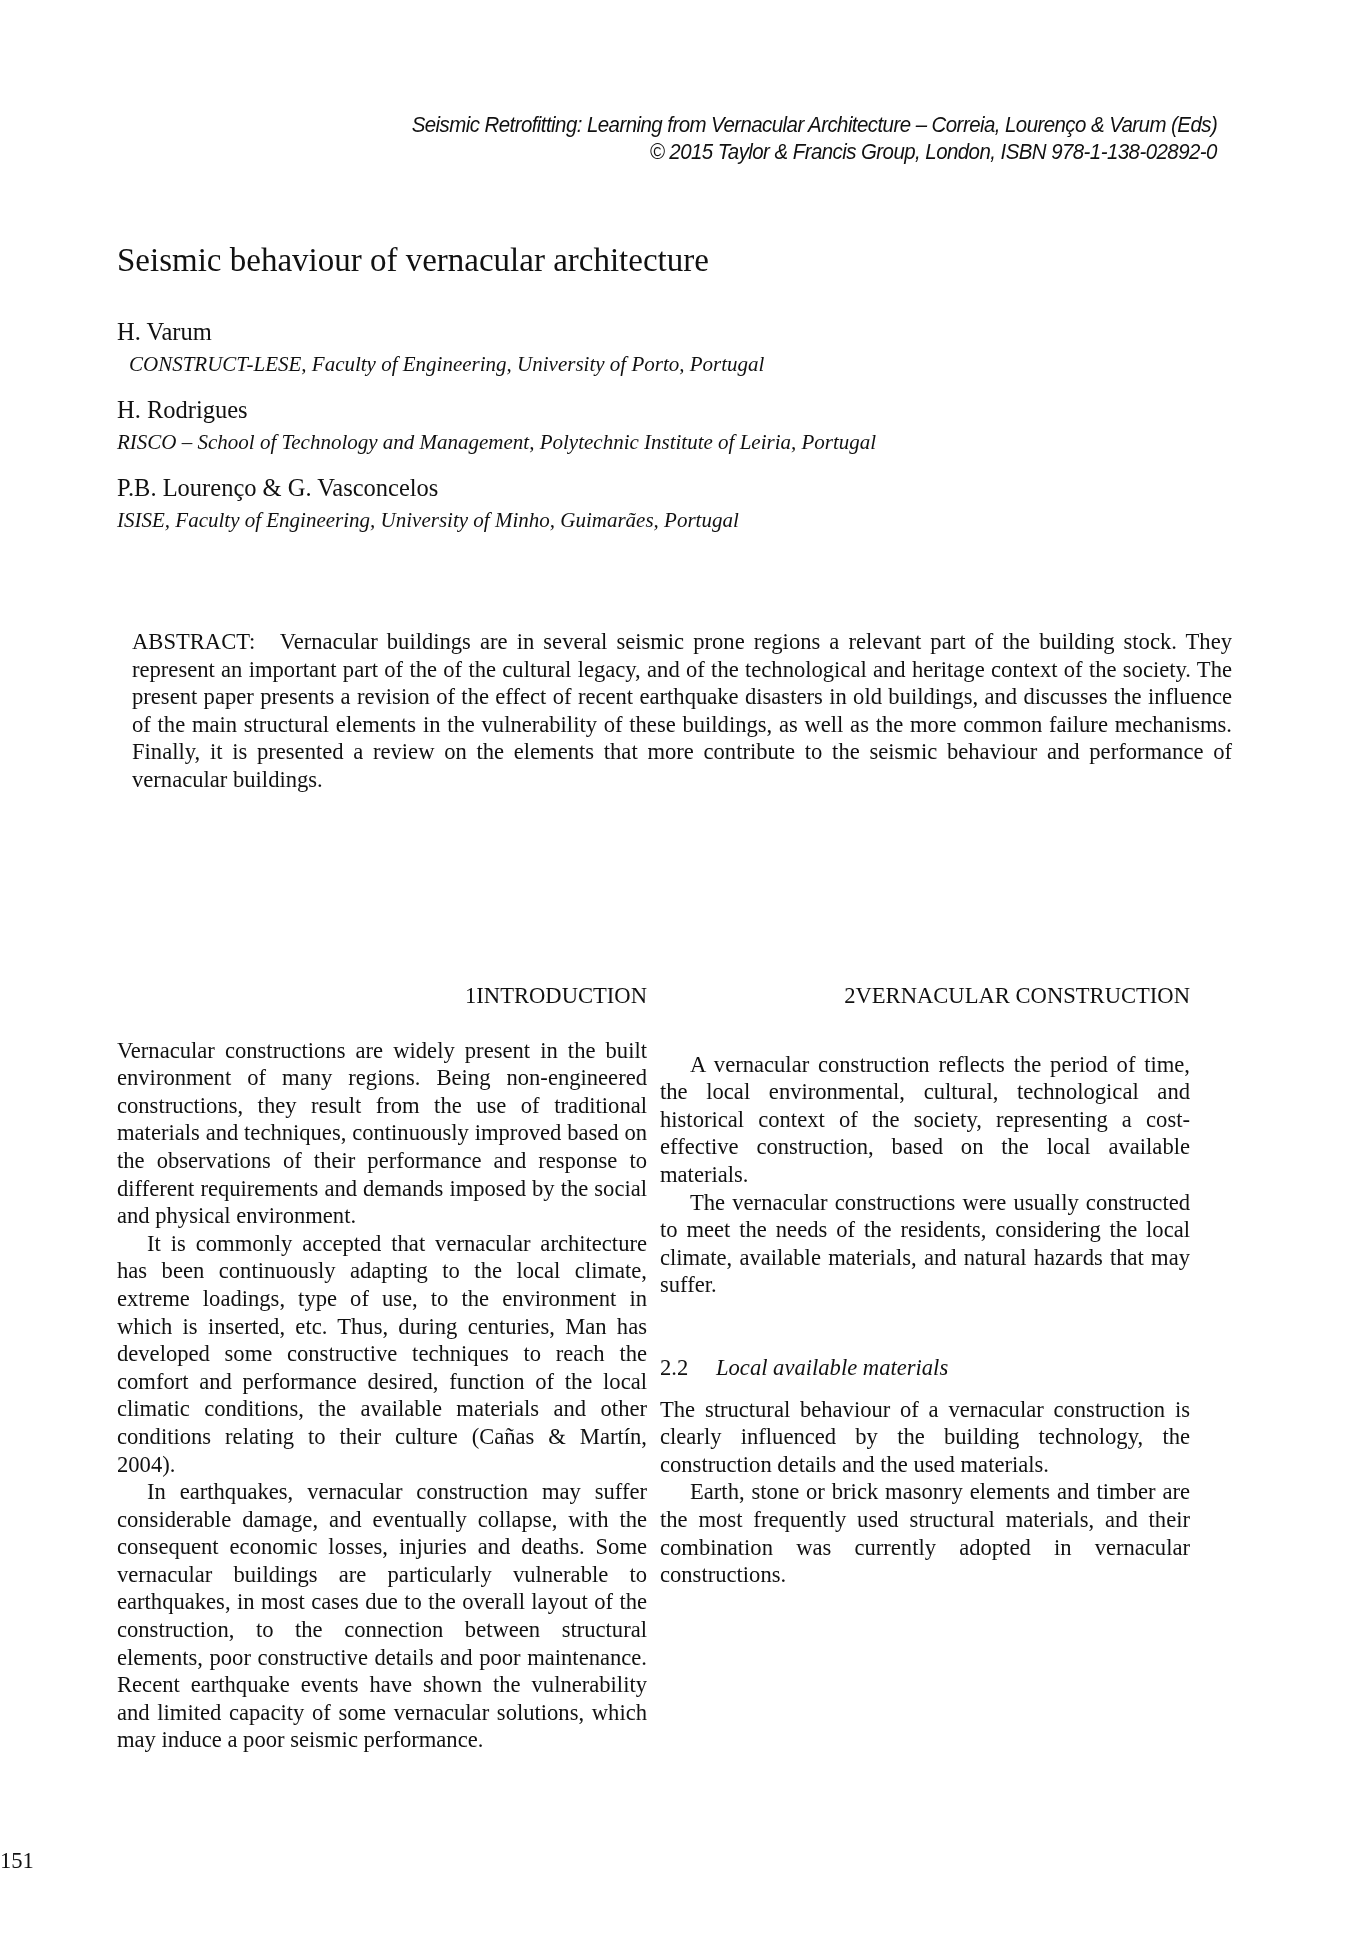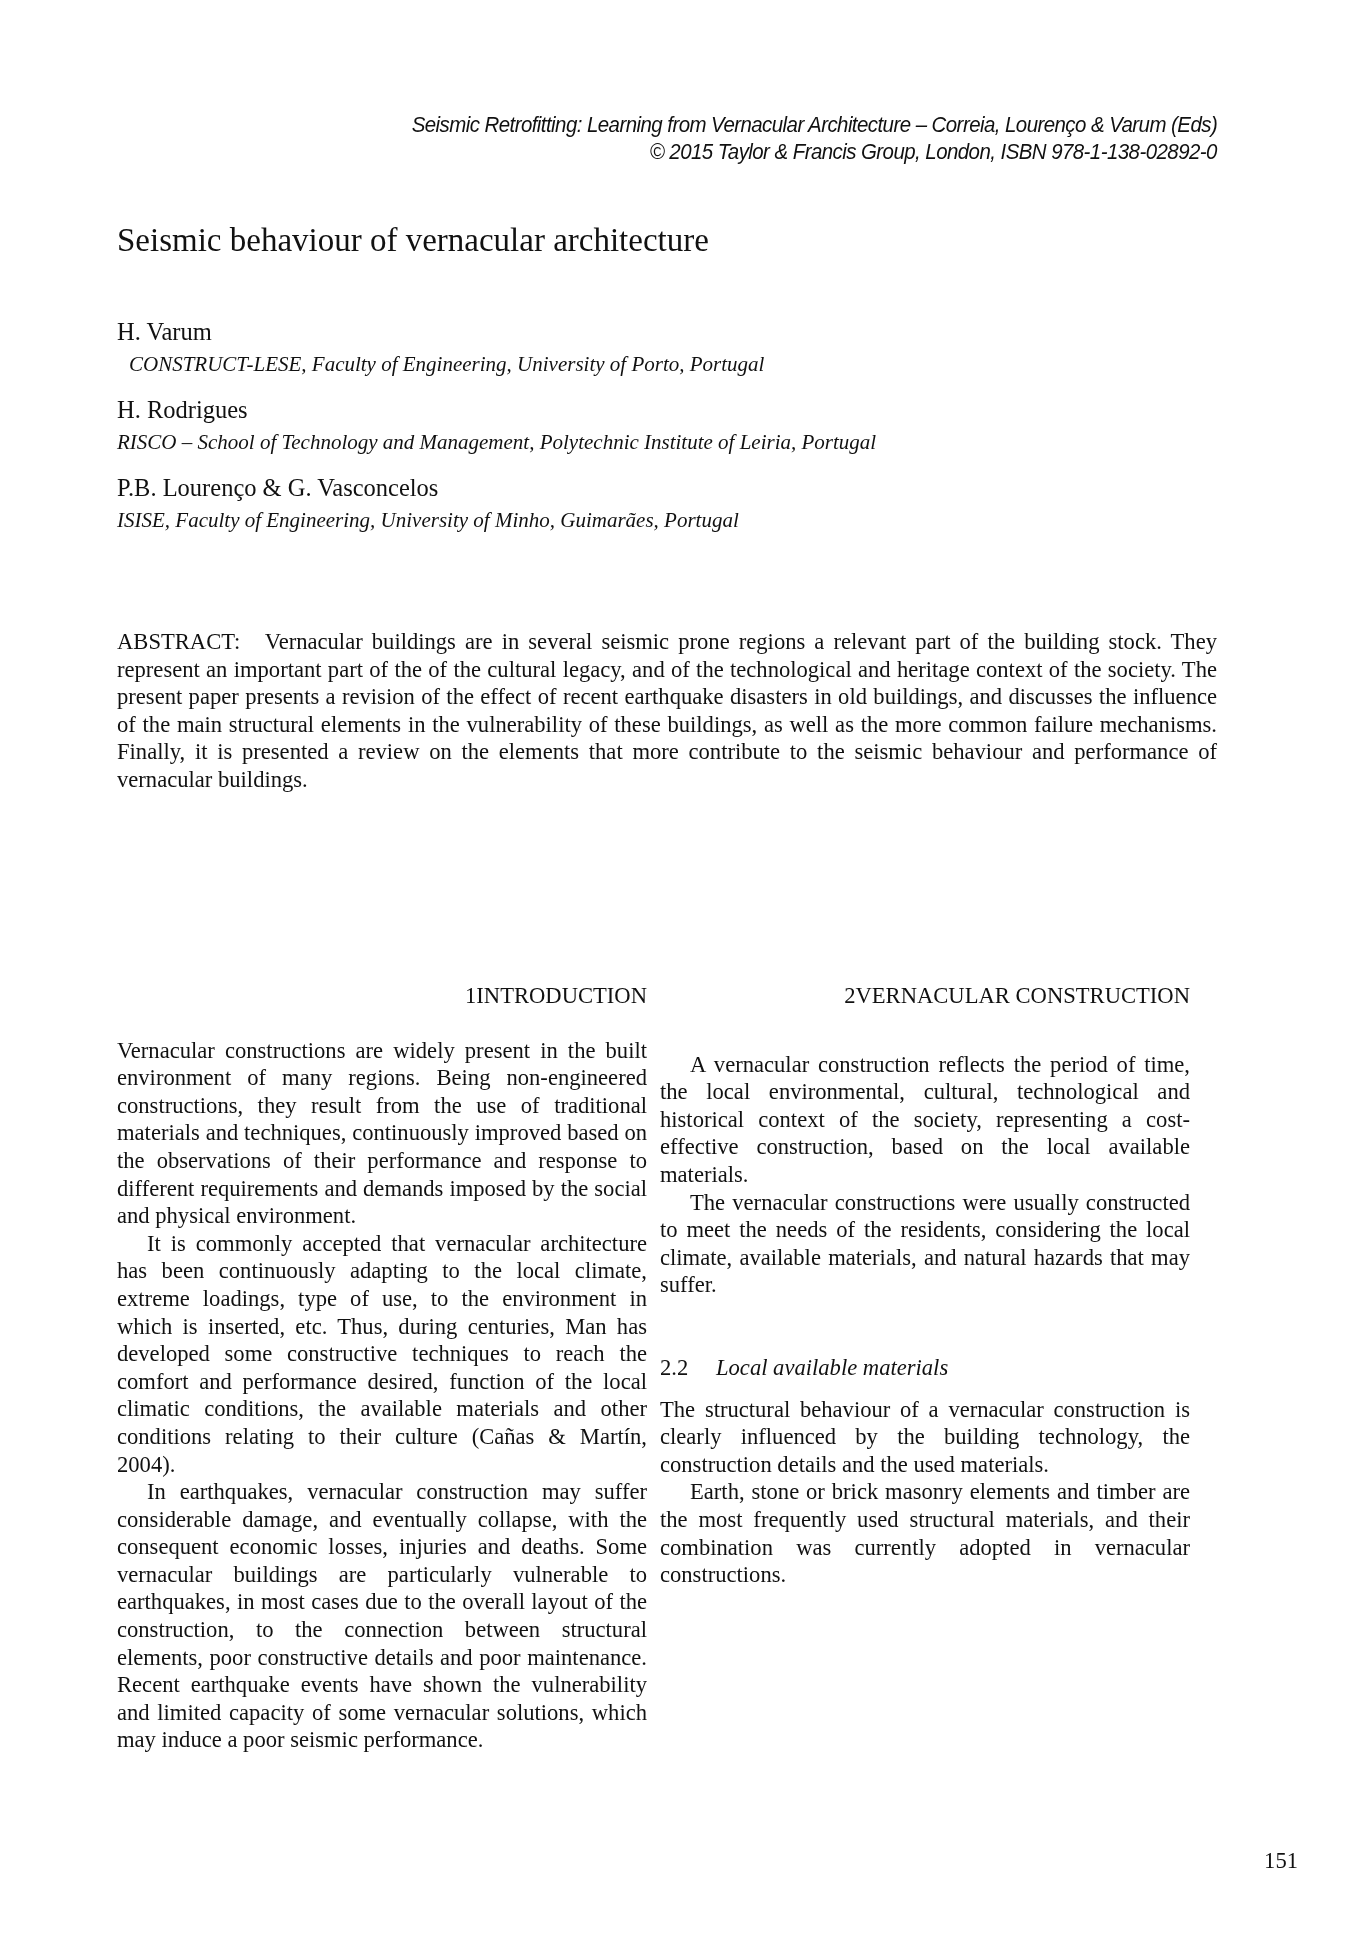--- a/index.html
+++ b/index.html
@@ -1,34 +1,34 @@
 <!DOCTYPE html>
 <html><head>
 <meta charset="utf-8">
 <style>
   html, body { margin: 0; padding: 0; background: #ffffff; }
   body { width: 1361px; height: 1944px; position: relative; overflow: hidden;
          font-family: "Liberation Serif", "DejaVu Serif", serif; color: #111; }
   .abs { position: absolute; }
   .hdr { right: 144px; text-align: right; font-family: "Liberation Sans", "DejaVu Sans", sans-serif;
          font-style: italic; font-size: 22px; letter-spacing: -0.6px; transform: scaleX(0.93); transform-origin: right; white-space: nowrap; }
-  .title { left: 117px; top: 222px; font-size: 33px; white-space: nowrap; text-align: center; }
+  .title { left: 117px; top: 242px; font-size: 33px; white-space: nowrap; text-align: center; }
   .author { left: 117px; font-size: 24.5px; white-space: nowrap; }
   .affil { left: 117px; font-size: 21px; font-style: italic; white-space: nowrap; }
-  .abstract { left: 117px; top: 628px; width: 1100px; font-size: 22.6px; line-height: 27.5px; text-align: justify; text-align-last: left; }
+  .abstract { left: 132px; top: 628px; width: 1100px; font-size: 22.6px; line-height: 27.5px; text-align: justify; text-align-last: left; }
   .abstract .lbl { margin-right: 16px; }
   .col { position: absolute; width: 530px; font-size: 22.6px; line-height: 27.6px; }
   .col p { margin: 0; text-align: justify; hyphens: manual; }
   .col p.indent { text-indent: 30px; }
   .sec { font-size: 22.6px; line-height: 27.6px; margin: 0; white-space: nowrap; text-align: right; }
   .sec .num { display: inline-block; width: 40px; }
   .sub { font-size: 22.6px; line-height: 27.6px; margin: 0; white-space: nowrap; }
   .sub .num { display: inline-block; width: 56px; }
   .sub .t { font-style: italic; }
-  .pnum { left: 0; width: 1298px; top: 1848px; text-align: right; font-size: 22.6px; }
+  .pnum { left: 0; width: 1298px; top: 1848px; text-align: left; font-size: 22.6px; }
 </style>
 </head>
 <body>
 
 <div class="abs hdr" style="top:112px;">Seismic Retrofitting: Learning from Vernacular Architecture – Correia, Lourenço &amp; Varum (Eds)</div>
 <div class="abs hdr" style="top:139px;">© 2015 Taylor &amp; Francis Group, London, ISBN 978-1-138-02892-0</div>
 
 <div class="abs title">Seismic behaviour of vernacular architecture</div>
 
 <div class="abs author" style="top:318px;">H. Varum</div>

